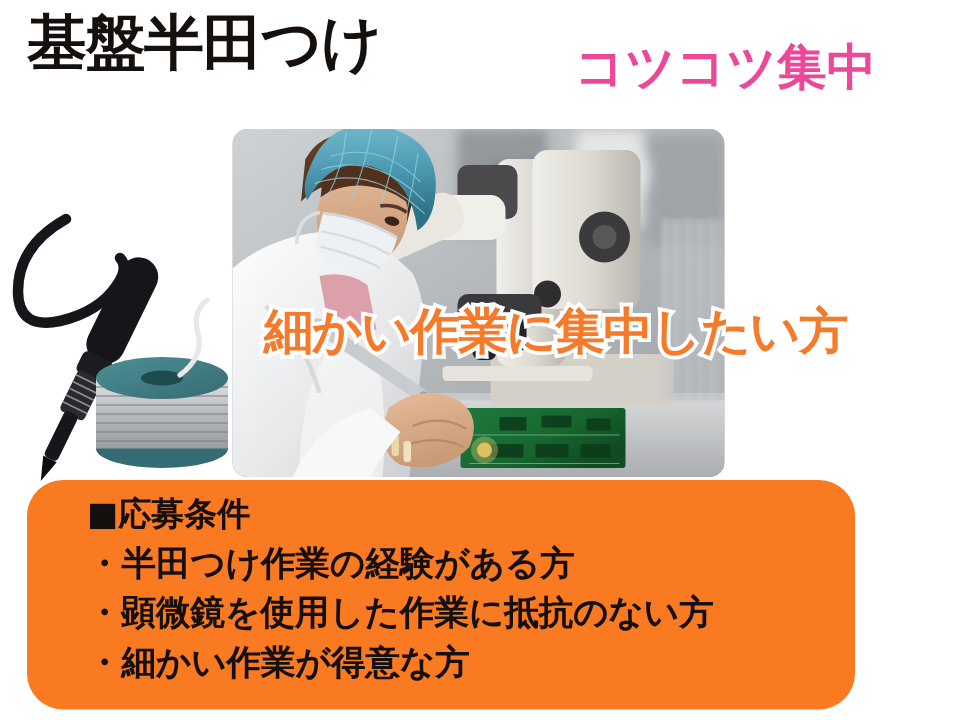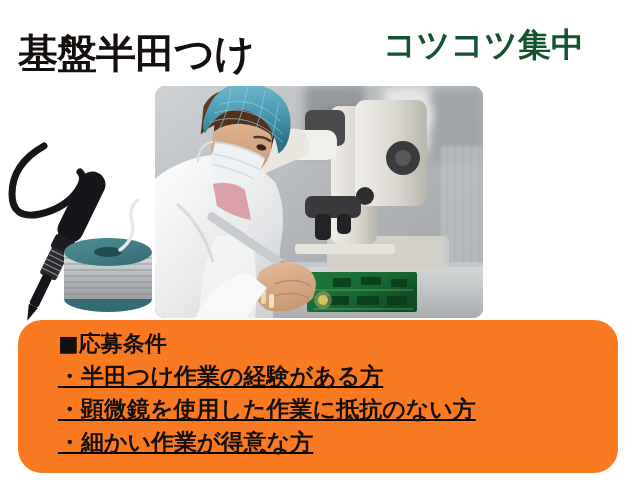--- a/index.html
+++ b/index.html
@@ -41,39 +41,39 @@
     top: 142px;
     width: 150px;
     height: 186px;
   }
   .illus svg { display: block; width: 100%; height: 100%; }
 
   
   .headline {
     position: absolute;
     left: 18px;
-    top: 33px;
+    top: 9px;
     font-family: "DejaVu Sans", sans-serif;
     font-size: 40px;
     font-weight: bold;
     color: #15100e;
     letter-spacing: -1px;
     white-space: nowrap;
     line-height: 1;
   }
 
   
   .catch-red {
     position: absolute;
     left: 383px;
     top: 28px;
     font-family: "DejaVu Sans", sans-serif;
     font-size: 33px;
     font-weight: bold;
-    color: #14532d;
+    color: #ec4899;
     letter-spacing: 0px;
     white-space: nowrap;
     line-height: 1;
     -webkit-text-stroke: 3px #ffffff;
     paint-order: stroke fill;
   }
 
   
   .catch-yellow {
     position: absolute;
@@ -104,40 +104,39 @@
     line-height: 1;
     -webkit-text-stroke: 5px #ffffff;
     paint-order: stroke fill;
   }
 
   
   .cond-box {
     position: absolute;
     left: 18px;
     top: 320px;
-    width: 600px;
+    width: 552px;
     height: 153px;
     background: #fa7a22;
     border-radius: 24px;
     box-sizing: border-box;
     padding: 12px 0 12px 40px;
   }
   .cond-title {
     font-family: "DejaVu Sans", sans-serif;
     font-size: 22px;
     font-weight: bold;
     color: #15100e;
     line-height: 1.1;
     white-space: nowrap;
   }
   .cond-list {
     margin: 4px 0 0 0;
     padding: 0;
     list-style: none;
-    text-decoration: underline;
   }
   .cond-item {
     font-family: "DejaVu Sans", sans-serif;
     font-size: 23px;
     font-weight: bold;
     color: #15100e;
     line-height: 1.42;
     white-space: nowrap;
   }
 </style>
@@ -366,20 +365,21 @@
         <path d="M116 108 Q132 96 128 80 Q124 66 134 58" stroke="#e6e8ea" stroke-width="3.5" fill="none" stroke-linecap="round"></path>
       </g>
     </svg>
   </div>
 
   <div class="headline">基盤半田つけ</div>
 
   <div class="catch-red">コツコツ集中</div>
 
 
+  <div class="catch-orange">細かい作業に集中したい方</div>
 
   <div class="cond-box">
     <div class="cond-title">■応募条件</div>
     <ul class="cond-list">
       <li class="cond-item">・半田つけ作業の経験がある方</li>
       <li class="cond-item">・顕微鏡を使用した作業に抵抗のない方</li>
       <li class="cond-item">・細かい作業が得意な方</li>
     </ul>
   </div>
 

